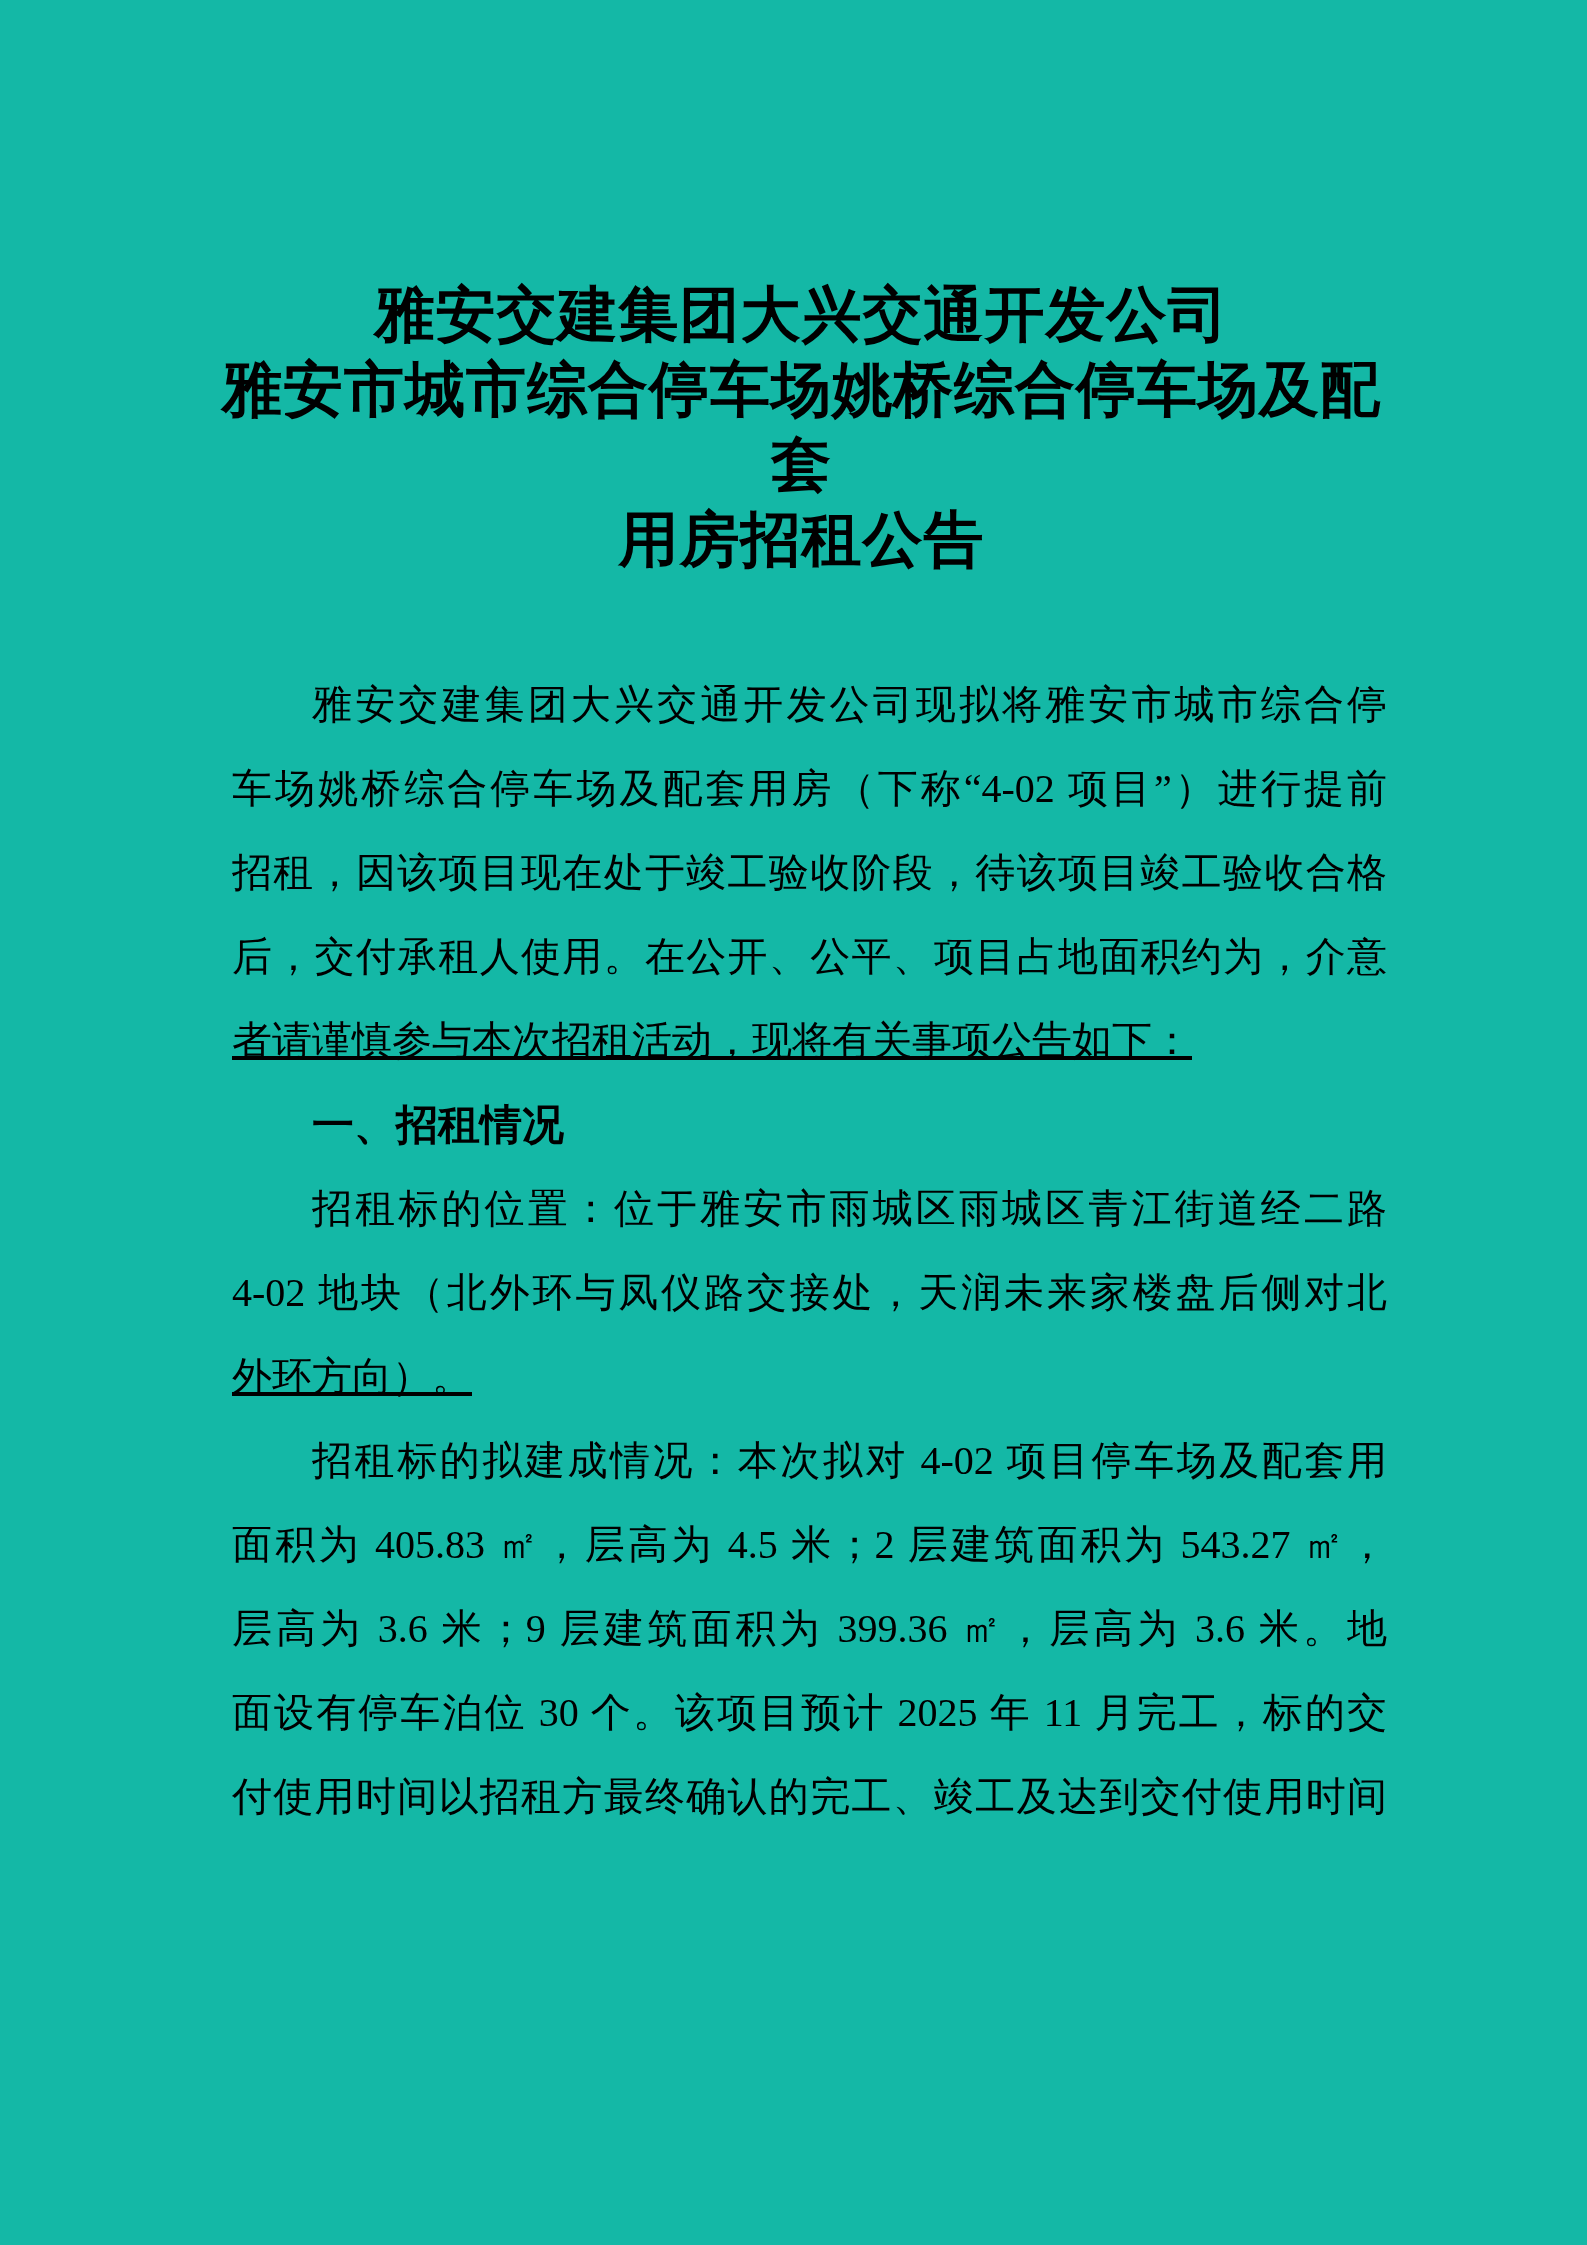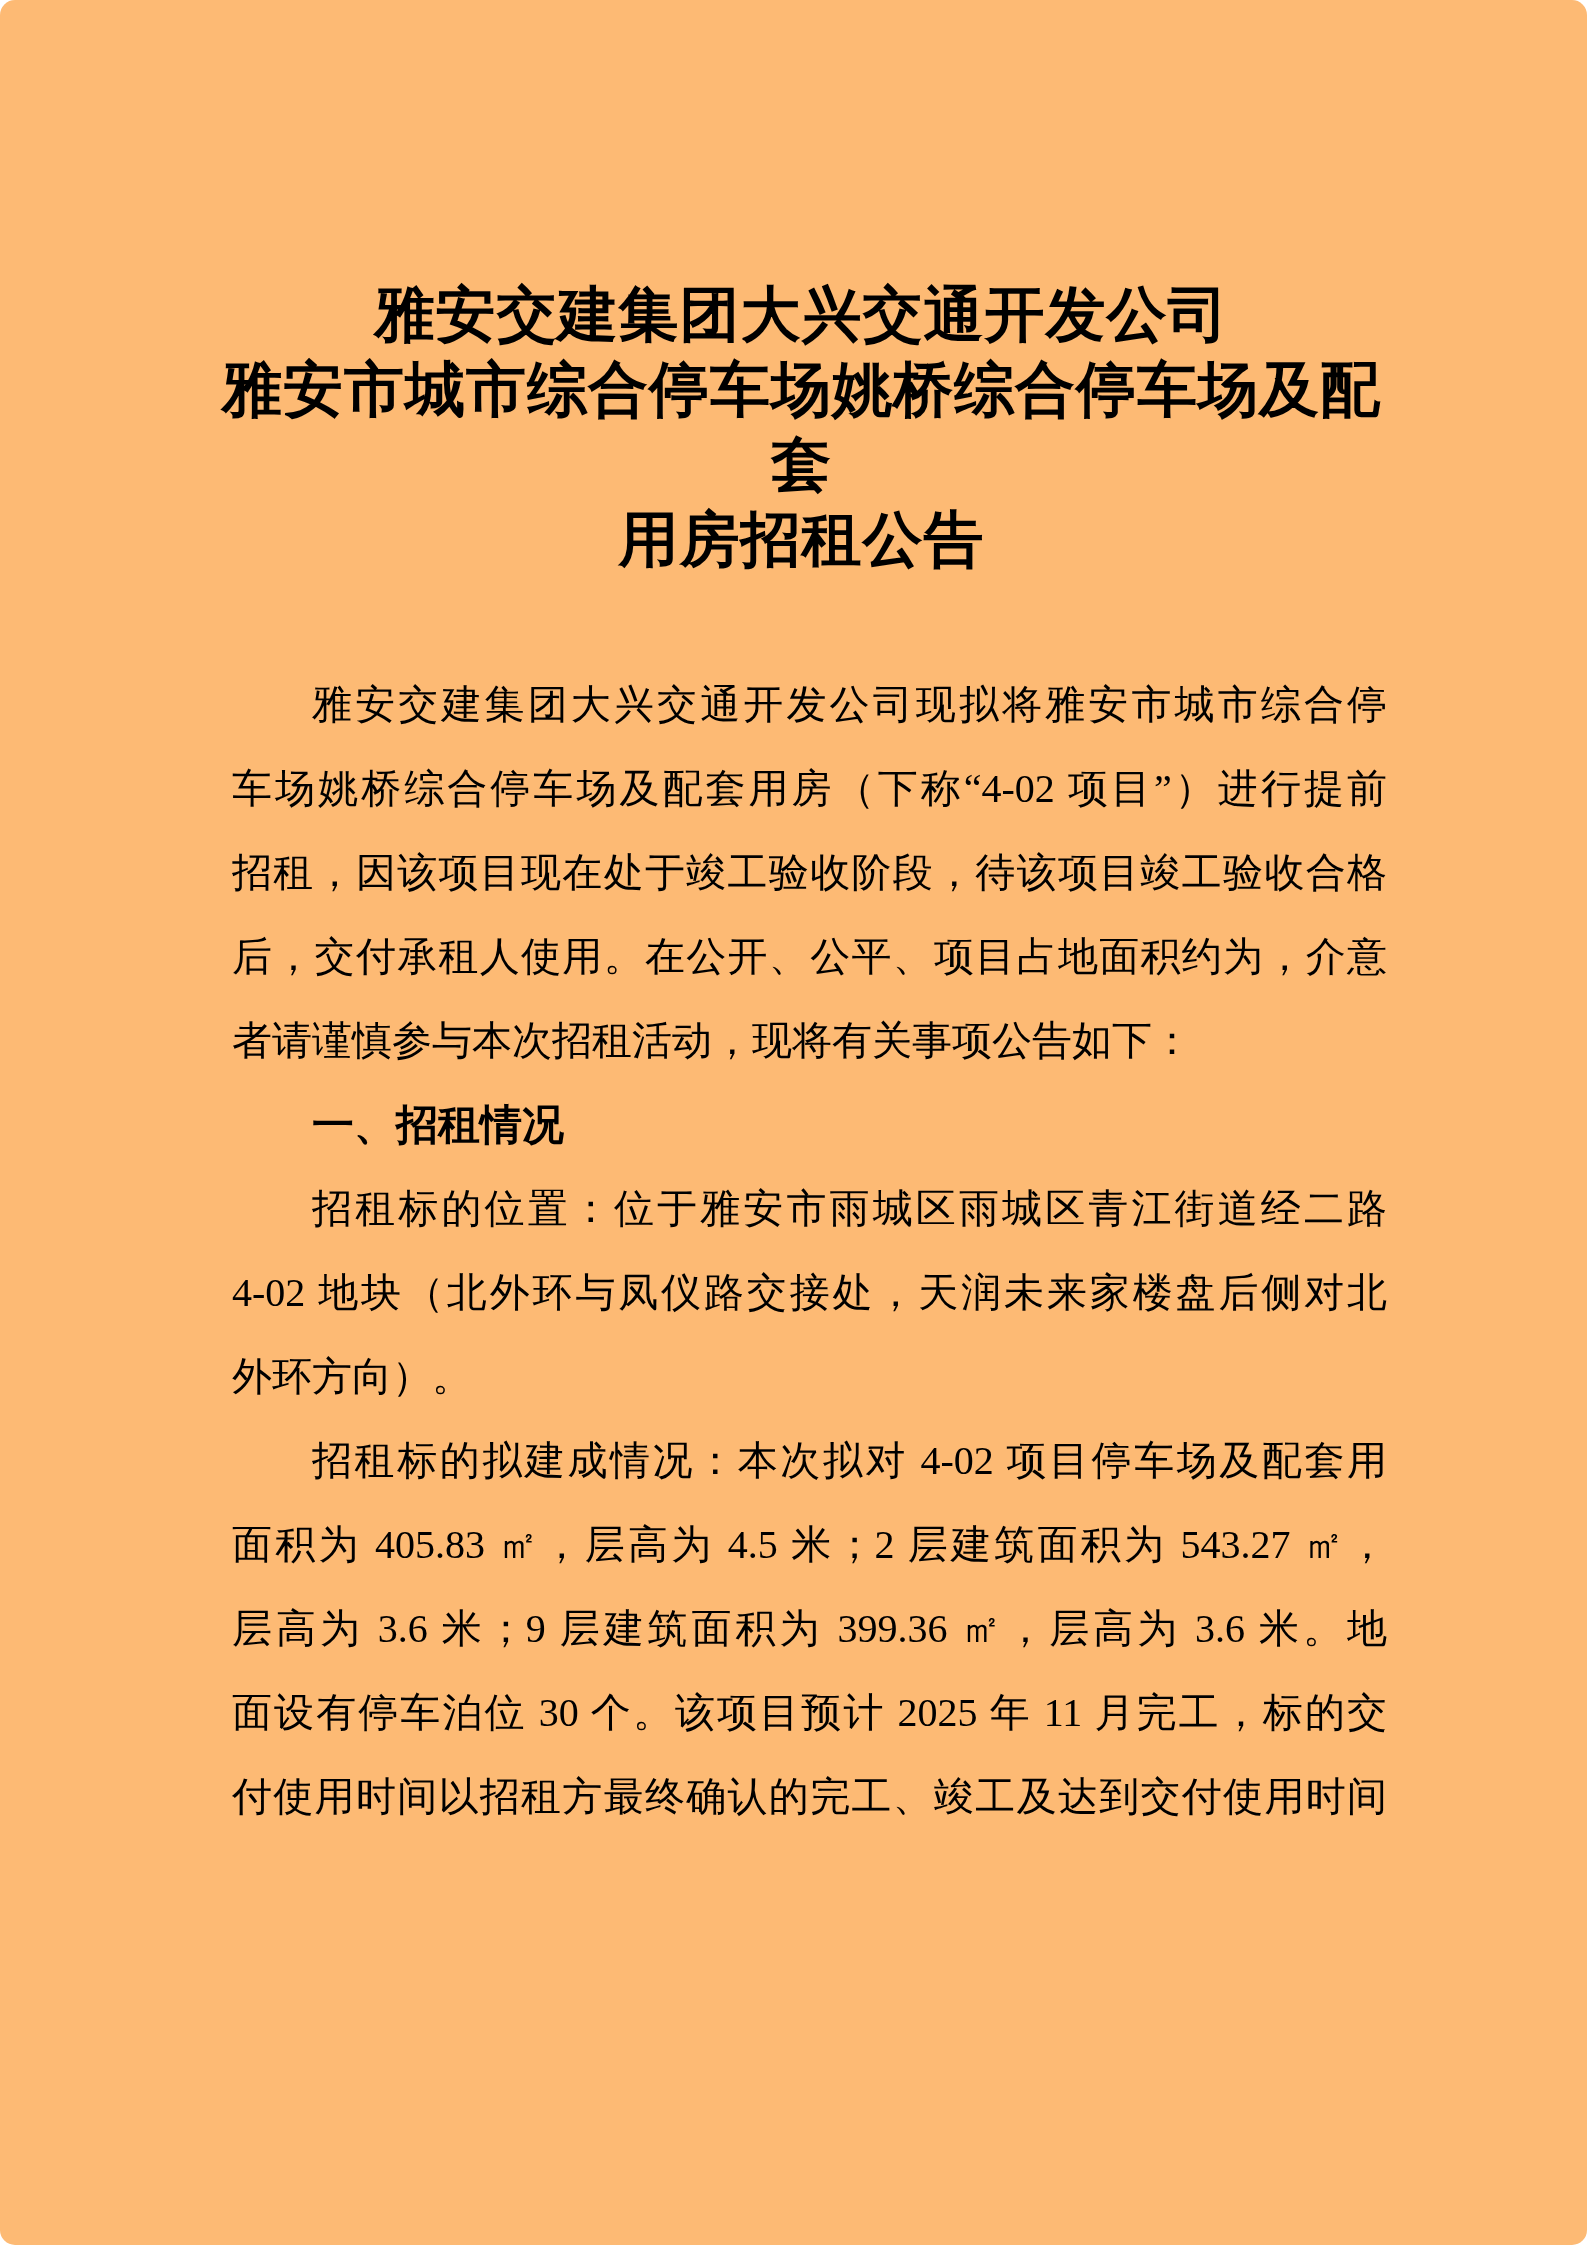--- a/index.html
+++ b/index.html
@@ -8,22 +8,21 @@
     height: 2245px;
     background: #ffffff;
     color: #000000;
     overflow: hidden;
   }
   .page {
     box-sizing: border-box;
     width: 1587px;
     height: 2245px;
     padding: 278px 200px 0 216px;
-    background: #fdba74;
-    border-radius: 15px;
+    background: #14b8a6;
   }
   .doc-title {
     margin: 0;
     font-family: "Liberation Serif", "DejaVu Serif", serif;
     font-weight: bold;
     font-size: 60px;
     line-height: 75px;
     text-align: center;
     letter-spacing: 1px;
   }
@@ -38,20 +37,21 @@
     white-space: pre-wrap;
   }
   .line.justify {
     text-align: justify;
     text-align-last: justify;
     text-justify: inter-character;
   }
   .line.left {
     text-align: left;
     text-align-last: left;
+    text-decoration: underline;
   }
   .line.indent {
     padding-left: 80px;
   }
   .line.heading {
     font-family: "Liberation Sans", "DejaVu Sans", sans-serif;
     font-weight: bold;
     font-size: 42px;
     text-align: right;
     text-align-last: left;

